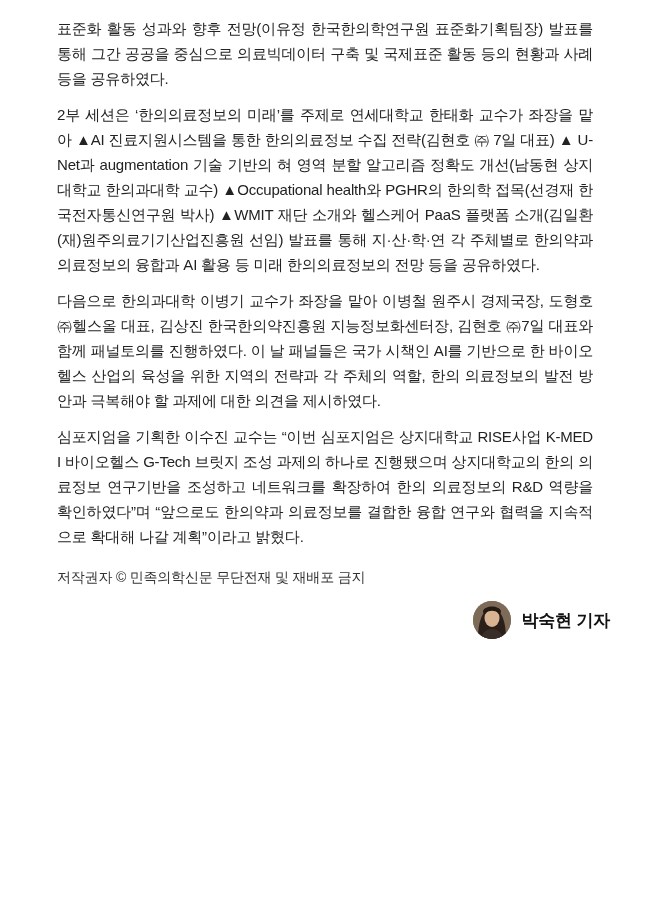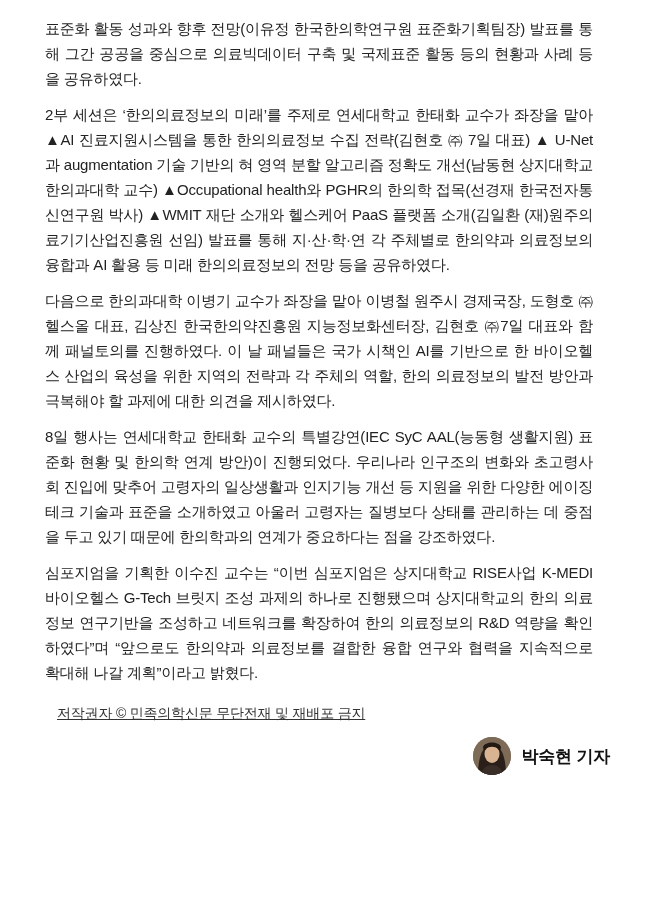--- a/index.html
+++ b/index.html
@@ -9,38 +9,37 @@
   }
   body {
     width: 650px;
     height: 920px;
     overflow: hidden;
     font-family: "Liberation Sans", "DejaVu Sans", sans-serif;
     color: #222222;
     position: relative;
   }
   .article {
-    padding: 16px 57px 0 45px;
+    padding: 16px 57px 0 57px;
   }
   .article p {
     margin: 0 0 11px 0;
     font-size: 15px;
     line-height: 25px;
     text-align: justify;
     word-break: break-all;
     letter-spacing: -0.2px;
     color: #222222;
   }
   .copyright {
     padding: 0 57px;
     margin-top: 20px;
     font-size: 14px;
     color: #333333;
     letter-spacing: -0.2px;
-    text-decoration: underline;
   }
   .byline {
     margin-top: 14px;
     padding-right: 40px;
     display: flex;
     justify-content: flex-end;
     align-items: center;
     gap: 10px;
   }
   .avatar {
@@ -65,21 +64,20 @@
     cursor: pointer;
   }
 </style>
 </head>
 <body>
 
 <main class="article">
   <p>표준화 활동 성과와 향후 전망(이유정 한국한의학연구원 표준화기획팀장) 발표를 통해 그간 공공을 중심으로 의료빅데이터 구축 및 국제표준 활동 등의 현황과 사례 등을 공유하였다.</p>
   <p>2부 세션은 ‘한의의료정보의 미래’를 주제로 연세대학교 한태화 교수가 좌장을 맡아 ▲AI 진료지원시스템을 통한 한의의료정보 수집 전략(김현호 ㈜ 7일 대표) ▲ U-Net과 augmentation 기술 기반의 혀 영역 분할 알고리즘 정확도 개선(남동현 상지대학교 한의과대학 교수) ▲Occupational health와 PGHR의 한의학 접목(선경재 한국전자통신연구원 박사) ▲WMIT 재단 소개와 헬스케어 PaaS 플랫폼 소개(김일환 (재)원주의료기기산업진흥원 선임) 발표를 통해 지·산·학·연 각 주체별로 한의약과 의료정보의 융합과 AI 활용 등 미래 한의의료정보의 전망 등을 공유하였다.</p>
   <p>다음으로 한의과대학 이병기 교수가 좌장을 맡아 이병철 원주시 경제국장, 도형호 ㈜헬스올 대표, 김상진 한국한의약진흥원 지능정보화센터장, 김현호 ㈜7일 대표와 함께 패널토의를 진행하였다. 이 날 패널들은 국가 시책인 AI를 기반으로 한 바이오헬스 산업의 육성을 위한 지역의 전략과 각 주체의 역할, 한의 의료정보의 발전 방안과 극복해야 할 과제에 대한 의견을 제시하였다.</p>
-  <p>8일 행사는 연세대학교 한태화 교수의 특별강연(IEC SyC AAL(능동형 생활지원) 표준화 현황 및 한의학 연계 방안)이 진행되었다. 우리나라 인구조의 변화와 초고령사회 진입에 맞추어 고령자의 일상생활과 인지기능 개선 등 지원을 위한 다양한 에이징테크 기술과 표준을 소개하였고 아울러 고령자는 질병보다 상태를 관리하는 데 중점을 두고 있기 때문에 한의학과의 연계가 중요하다는 점을 강조하였다.</p>
   <p>심포지엄을 기획한 이수진 교수는 “이번 심포지엄은 상지대학교 RISE사업 K-MEDI 바이오헬스 G-Tech 브릿지 조성 과제의 하나로 진행됐으며 상지대학교의 한의 의료정보 연구기반을 조성하고 네트워크를 확장하여 한의 의료정보의 R&amp;D 역량을 확인하였다”며 “앞으로도 한의약과 의료정보를 결합한 융합 연구와 협력을 지속적으로 확대해 나갈 계획”이라고 밝혔다.</p>
 </main>
 
 <div class="copyright">저작권자 © 민족의학신문 무단전재 및 재배포 금지</div>
 
 <div class="byline">
   <span class="avatar">
     <svg viewBox="0 0 38 38" xmlns="http://www.w3.org/2000/svg" aria-hidden="true">
 
       <rect x="0" y="0" width="38" height="38" fill="#7d6a57"></rect>

